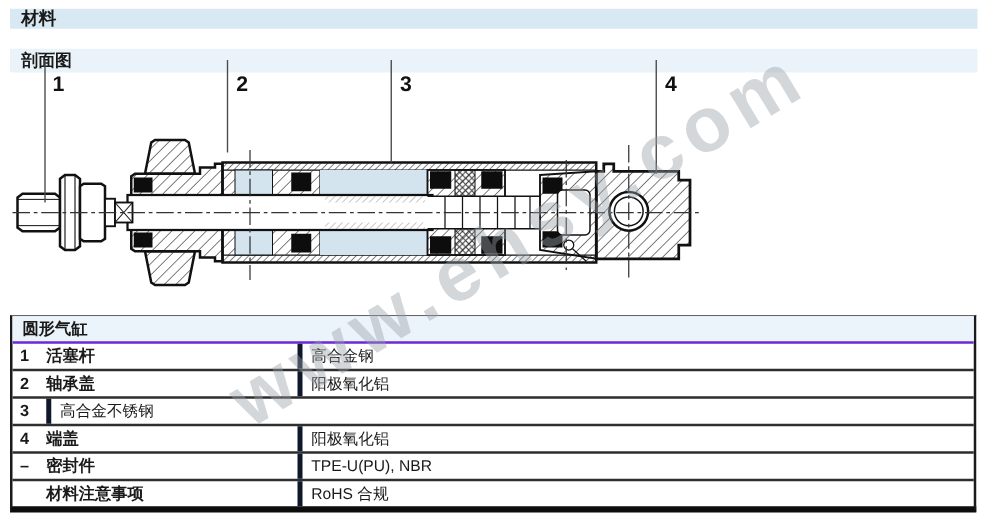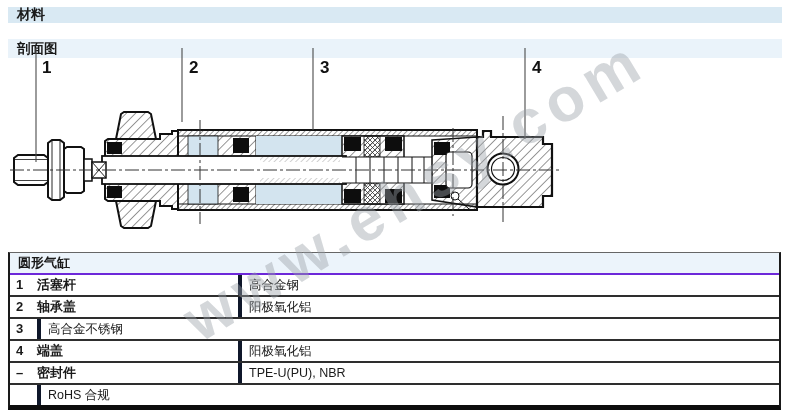--- a/index.html
+++ b/index.html
@@ -183,20 +183,21 @@
       <div class="c-part">端盖</div>
       <div class="c-mat">阳极氧化铝</div>
     </div>
     <div class="t-row">
       <div class="c-no">–</div>
       <div class="c-part">密封件</div>
       <div class="c-mat">TPE-U(PU), NBR</div>
     </div>
     <div class="t-row">
       <div class="c-no"></div>
+      <div class="c-part">材料注意事项</div>
       <div class="c-mat">RoHS 合规</div>
     </div>
   </div>
 
   <svg id="wm" width="790" height="416" xmlns="http://www.w3.org/2000/svg">
     <text transform="translate(425,208) rotate(-31)" text-anchor="middle" font-size="62" letter-spacing="7" font-weight="bold" fill="#9aa1a8" opacity="0.42">www.ehsy.com</text>
   </svg>
 
 </div>
 

